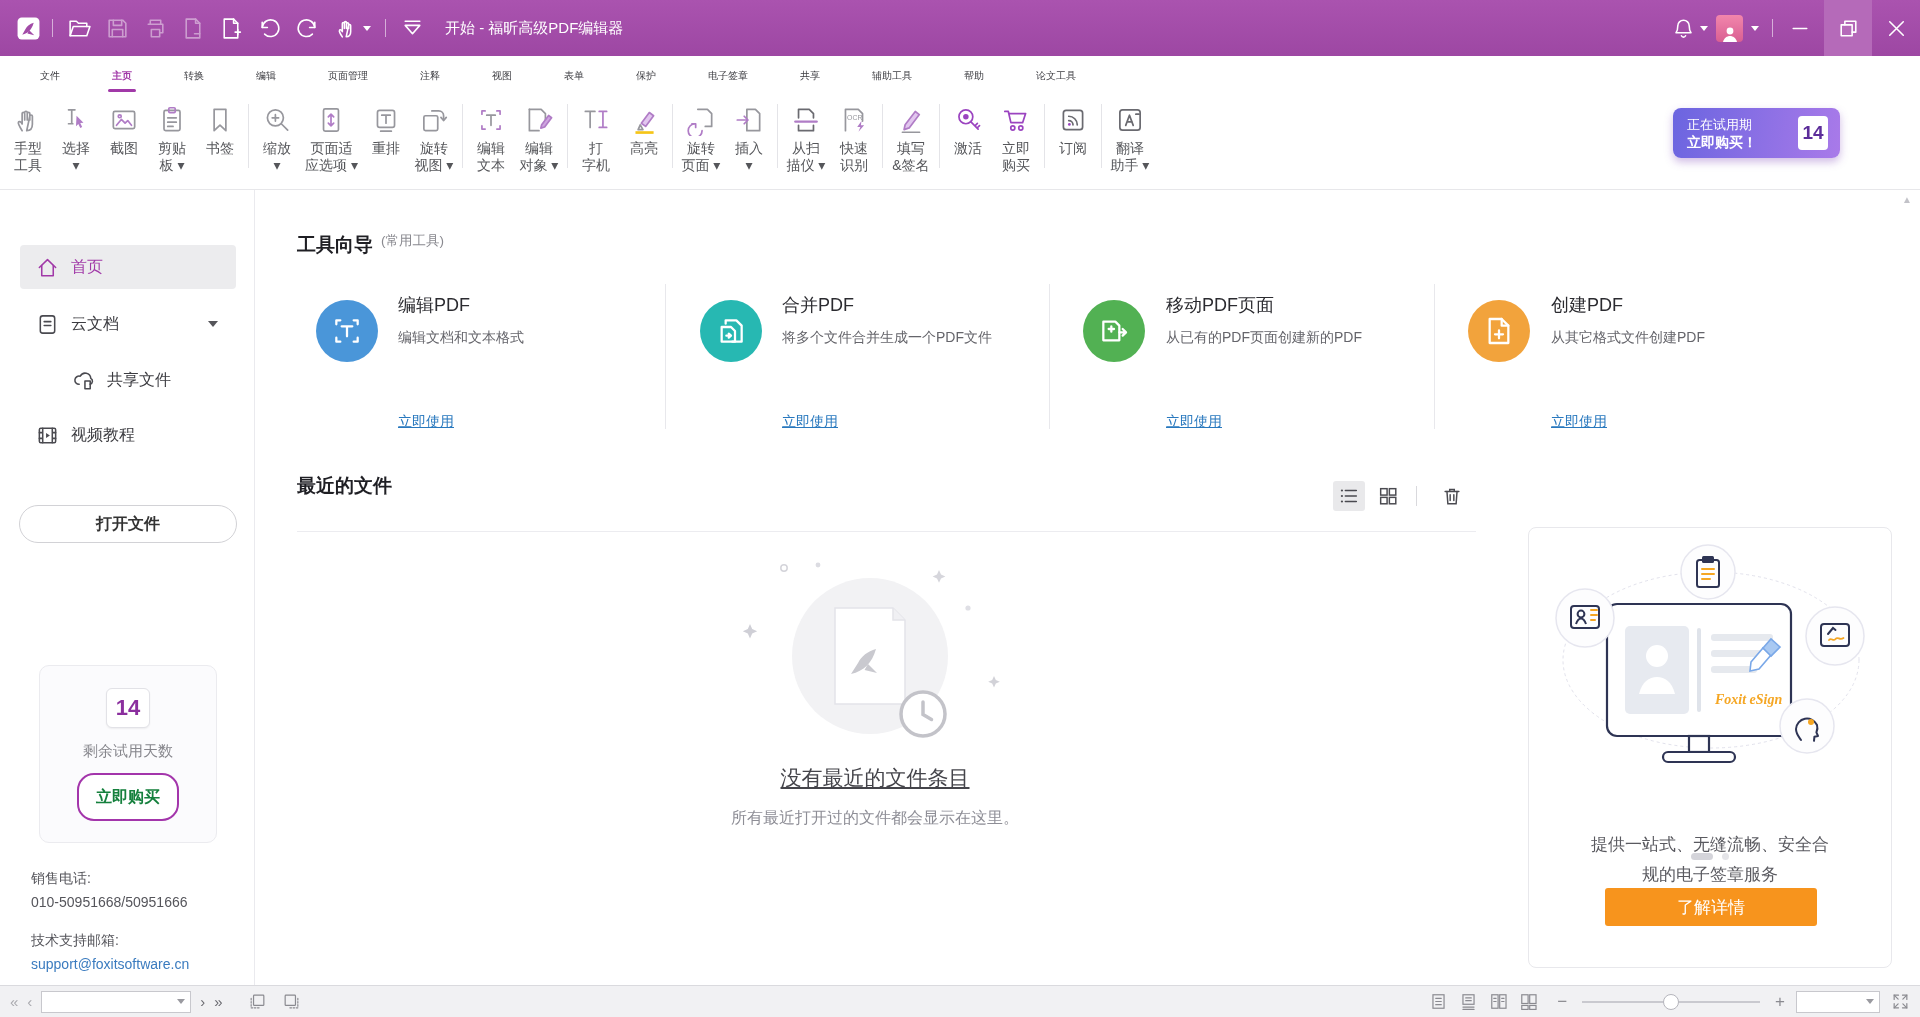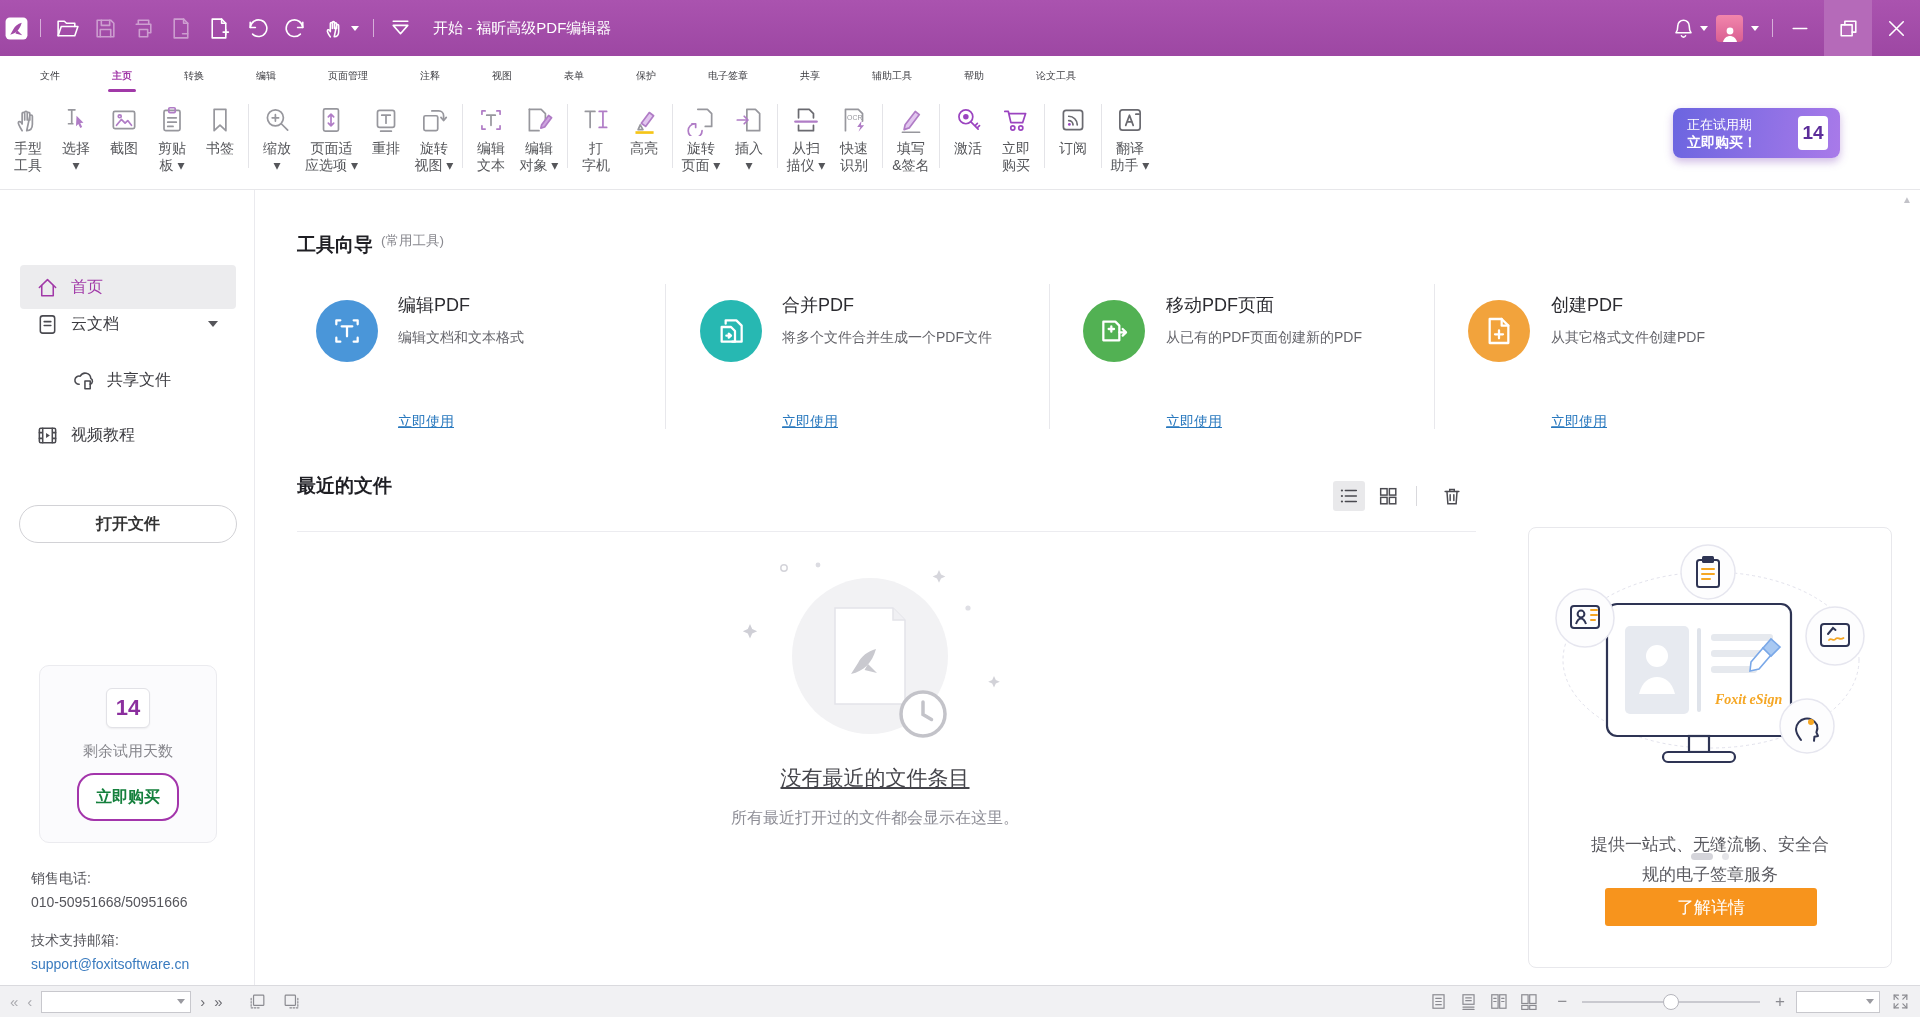--- a/index.html
+++ b/index.html
@@ -2,21 +2,21 @@
 <html><head>
 <meta charset="utf-8">
 <style>
   * { margin:0; padding:0; box-sizing:border-box; }
   html,body { width:1920px; height:1017px; overflow:hidden; }
   body { font-family:"Liberation Sans", sans-serif; background:#fff; position:relative; color:#333; }
 
   
   .titlebar { position:absolute; top:0; left:0; width:1920px; height:56px;
     background:linear-gradient(180deg,#aa53af,#9d47a3); display:flex; align-items:center; }
-  .tb-left { display:flex; align-items:center; gap:8px; padding-left:4px; }
+  .tb-left { display:flex; align-items:center; gap:8px; padding-left:16px; }
   .tb-ic { width:25px; height:25px; stroke:#fff; fill:none; stroke-width:1.5;
     stroke-linecap:round; stroke-linejoin:round; flex:none; }
   .tb-btn { width:30px; height:32px; display:flex; align-items:center; justify-content:center; border-radius:3px; }
   .dim { opacity:.45; }
   .tb-sep { width:1px; height:18px; background:rgba(255,255,255,.55); margin:0 3px; }
   .tb-title { color:#fff; font-size:15px; margin-left:10px; white-space:nowrap; }
   .caret-w { width:0; height:0; border-left:4px solid transparent; border-right:4px solid transparent;
     border-top:5px solid #fff; display:inline-block; }
   .searchpill { position:absolute; left:808px; top:10px; width:459px; height:36px;
     background:rgba(255,255,255,.24); border-radius:5px; display:flex; align-items:center; padding:0 13px; }
@@ -55,21 +55,21 @@
   .trial-badge .l1 { font-size:13px; line-height:17px; }
   .trial-badge .l2 { font-size:14px; line-height:18px; font-weight:bold; }
   .trial-badge .days { margin-left:auto; width:30px; height:34px; background:#fff; border-radius:4px;
     color:#5c2d9a; font-size:19px; font-weight:bold; display:flex; align-items:center; justify-content:center; }
 
   
   .sidebar { position:absolute; top:190px; left:0; width:255px; height:795px; background:#fff;
     border-right:1px solid #eaeaee; }
   .side-item { position:absolute; left:20px; width:216px; height:44px; border-radius:4px;
     display:flex; align-items:center; font-size:16px; color:#3c3c41; cursor:pointer; }
-  .side-item.active { background:#ececee; color:#a139a8;margin-top:20px; }
+  .side-item.active { background:#ececee; color:#a139a8; }
   .side-item .si { width:23px; height:23px; margin-left:16px; margin-right:12px; stroke:#4a4a50; fill:none;
     stroke-width:1.6; stroke-linecap:round; stroke-linejoin:round; flex:none; }
   .side-item.active .si { stroke:#a139a8; }
   .side-item .tri { margin-left:auto; margin-right:18px; width:0; height:0;
     border-left:5px solid transparent; border-right:5px solid transparent; border-top:6px solid #55555a; }
   .side-sub { padding-left:36px; }
   .open-btn { position:absolute; left:19px; top:315px; width:218px; height:38px; border-radius:19px;
     border:1px solid #d2d2d6; background:#fff; font-size:16px; font-weight:bold; color:#333;
     display:flex; align-items:center; justify-content:center; cursor:pointer; }
   .trial-card { position:absolute; left:39px; top:665px; width:178px; height:178px; background:#fbfbfd;

